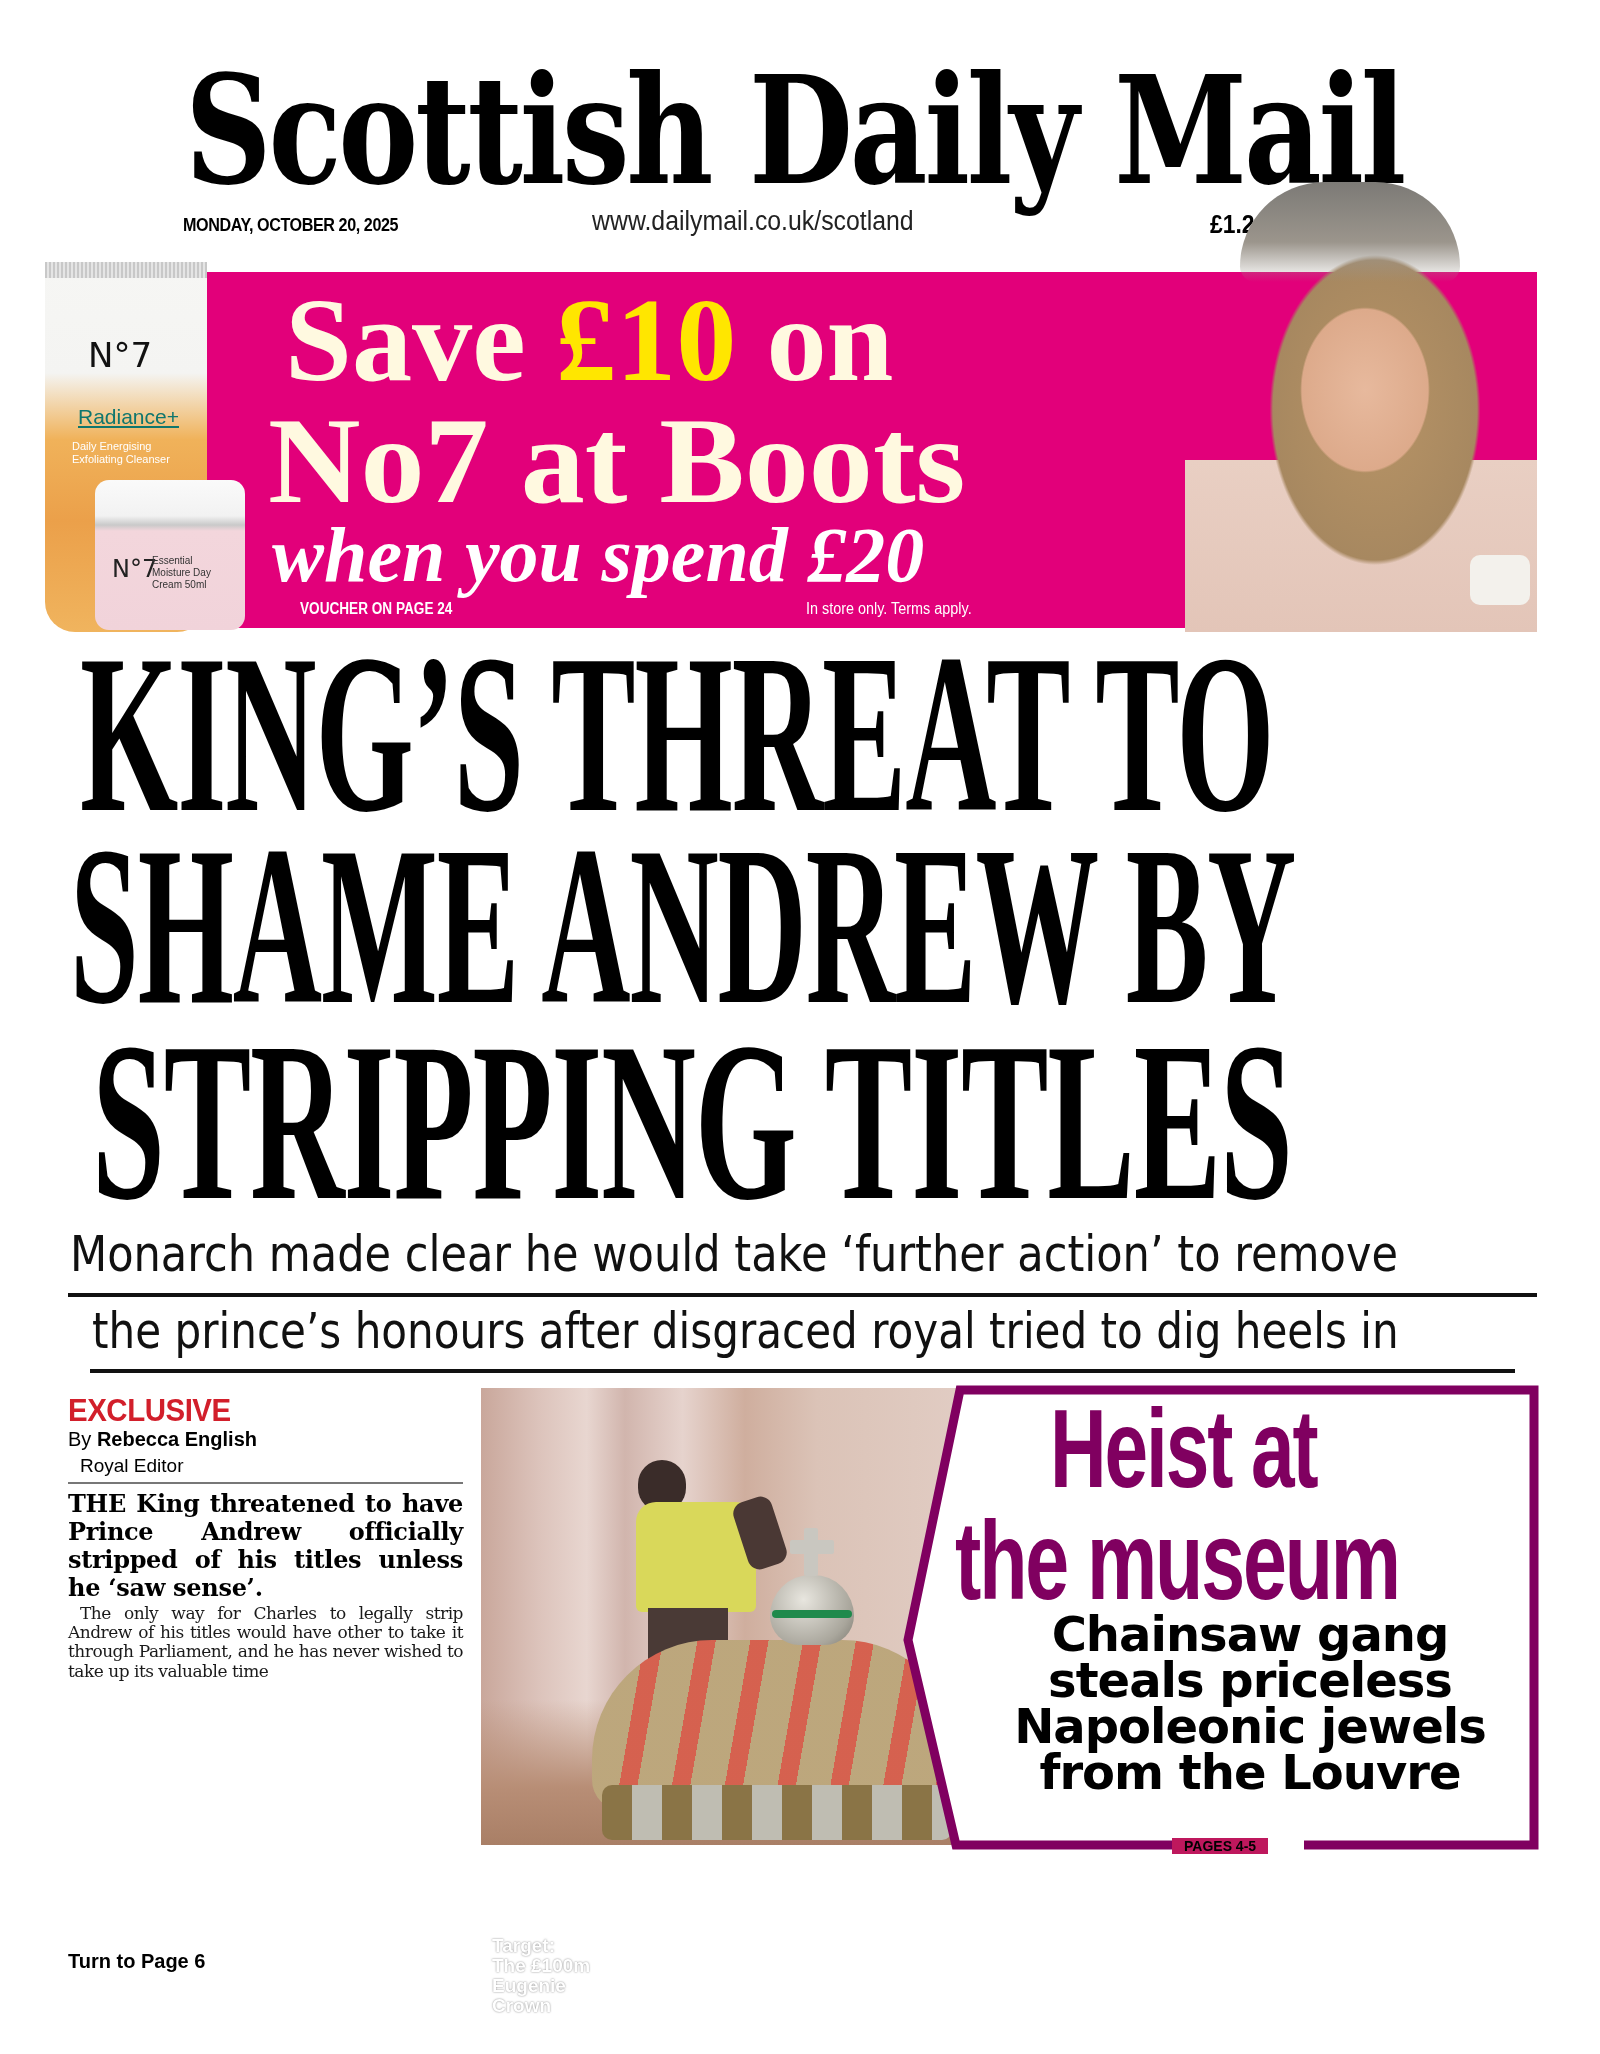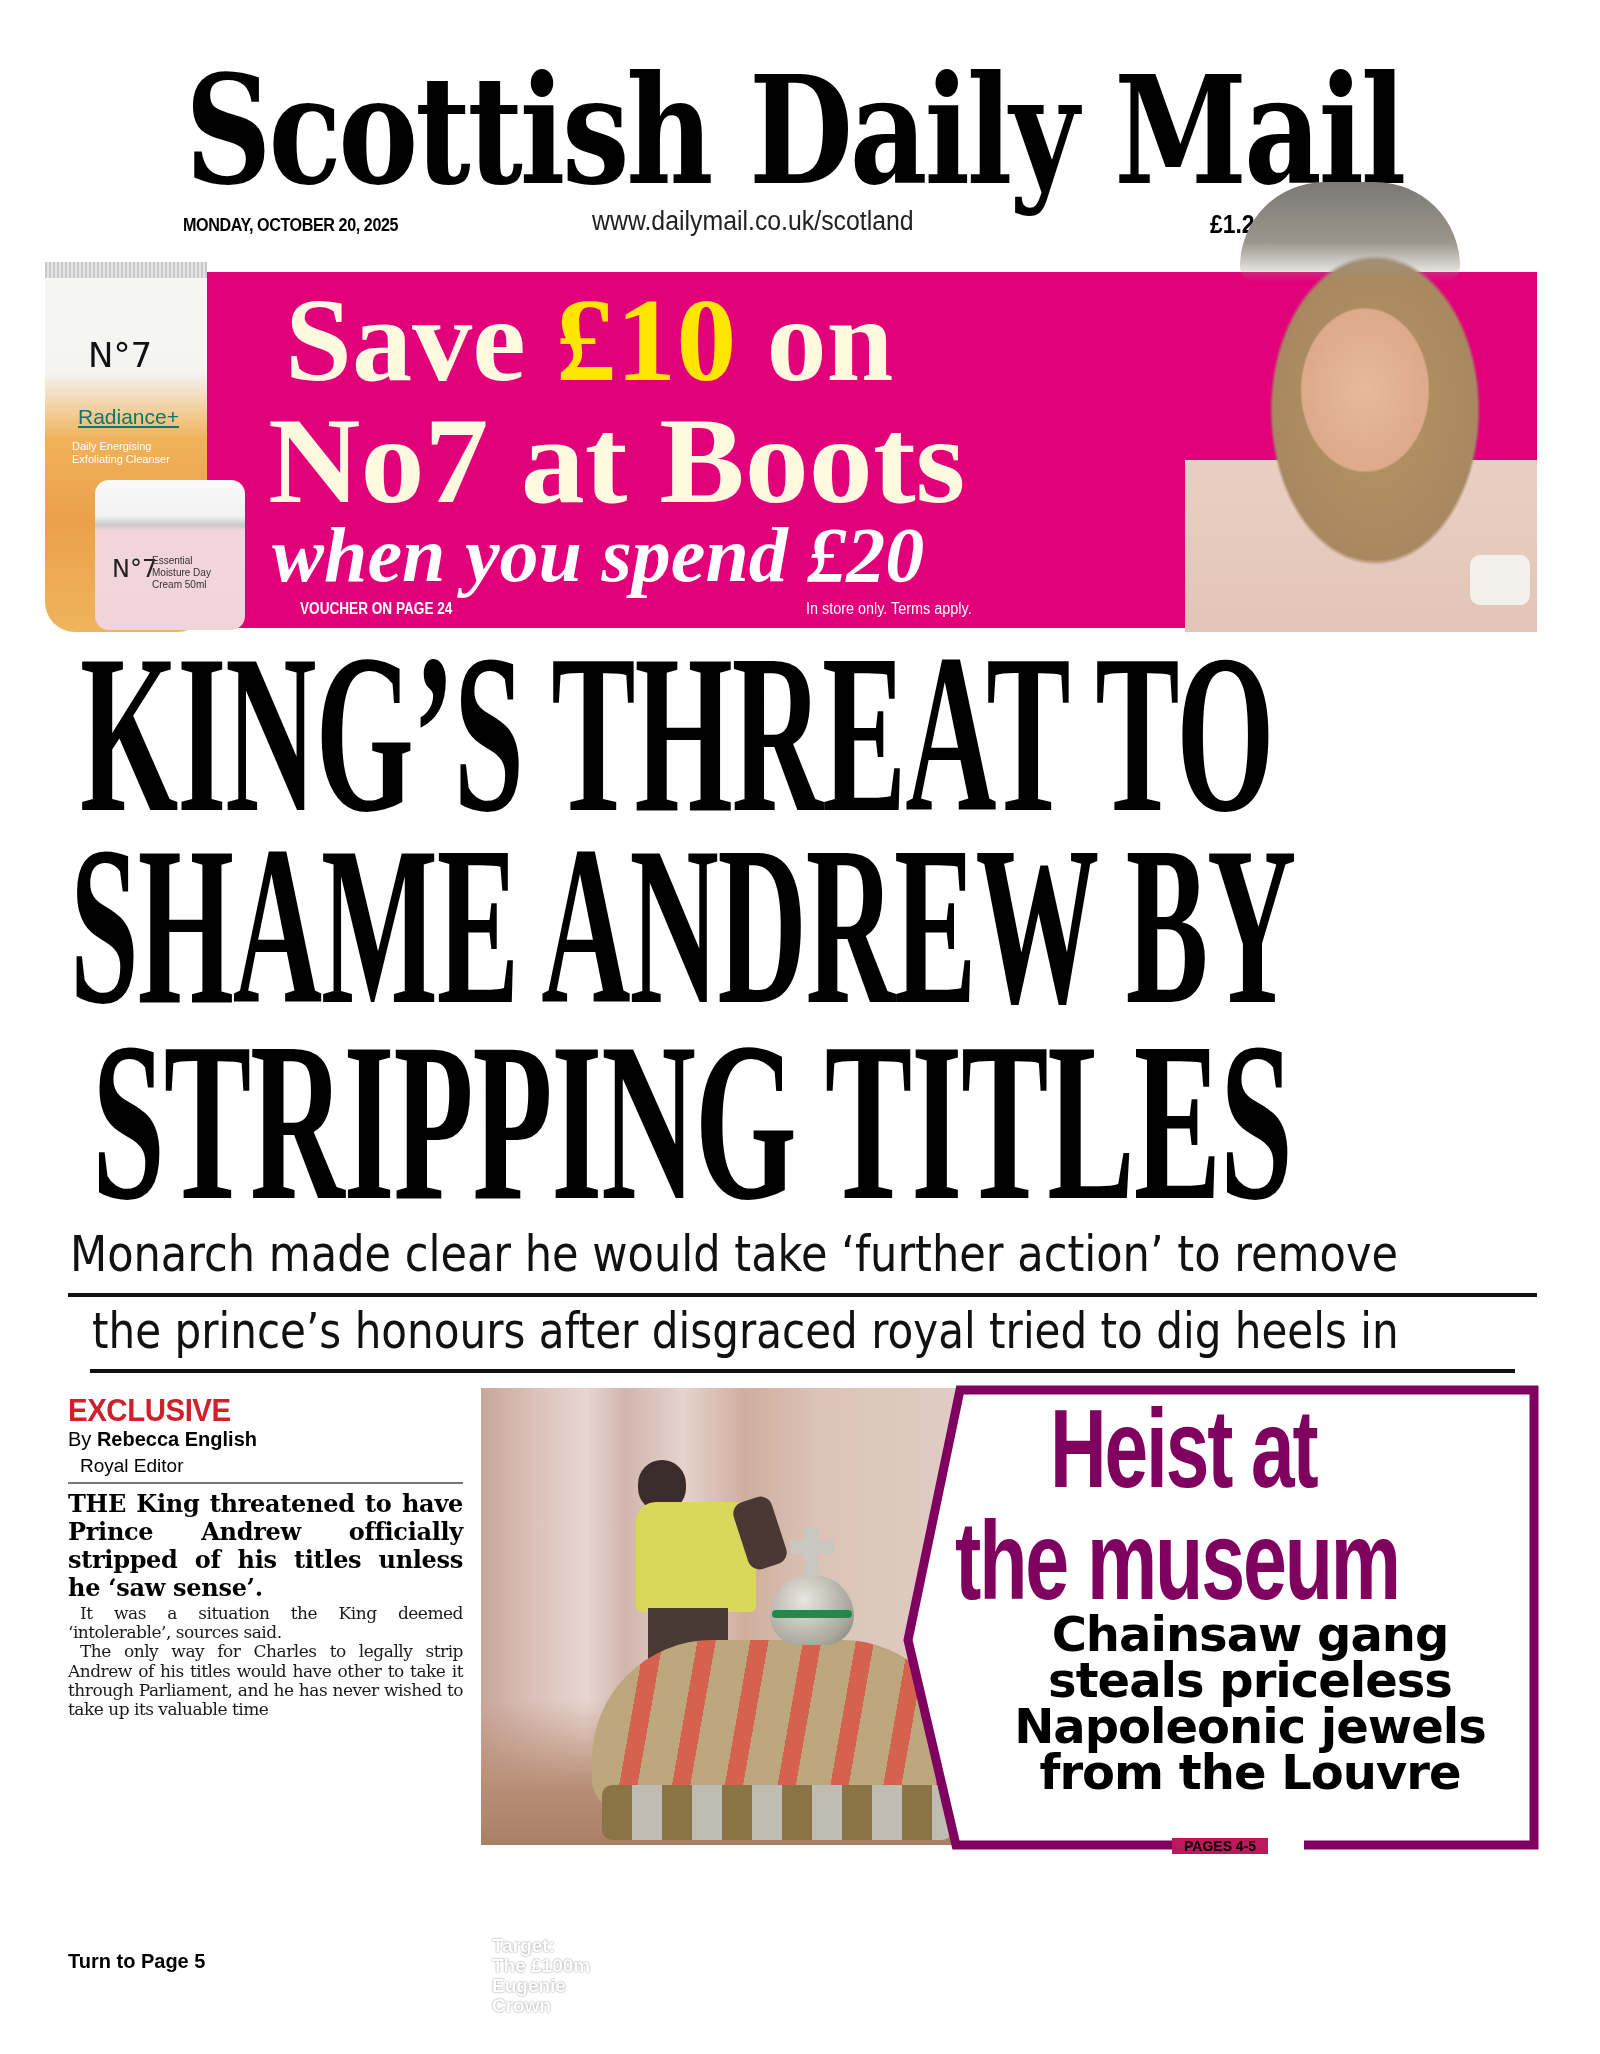--- a/index.html
+++ b/index.html
@@ -175,24 +175,23 @@
 <div class="abs rule2"></div>
 
 <div class="abs exclusive">EXCLUSIVE</div>
 <div class="abs byline">
   <span>By </span><b>Rebecca English</b>
 </div>
 <div class="abs role">Royal Editor</div>
 <div class="abs col-rule"></div>
 <div class="abs lead">THE King threatened to have Prince Andrew officially stripped of his titles unless he ‘saw sense’.</div>
 <div class="abs body-text">
-  <p>It was a situation the King deemed ‘intolerable’, sources said.</p>
   <p>The only way for Charles to legally strip Andrew of his titles would have other to take it through Parliament, and he has never wished to take up its valuable time</p>
 </div>
-<div class="abs turn">Turn to Page 5</div>
+<div class="abs turn">Turn to Page 6</div>
 
 <div class="abs photo"></div>
 <div class="abs photo-floor"></div>
 <div class="abs worker-head"></div>
 <div class="abs worker-body"></div>
 <div class="abs worker-arm"></div>
 <div class="abs worker-legs"></div>
 
 <div class="abs crown-body"></div>
 <div class="abs crown-band"></div>

